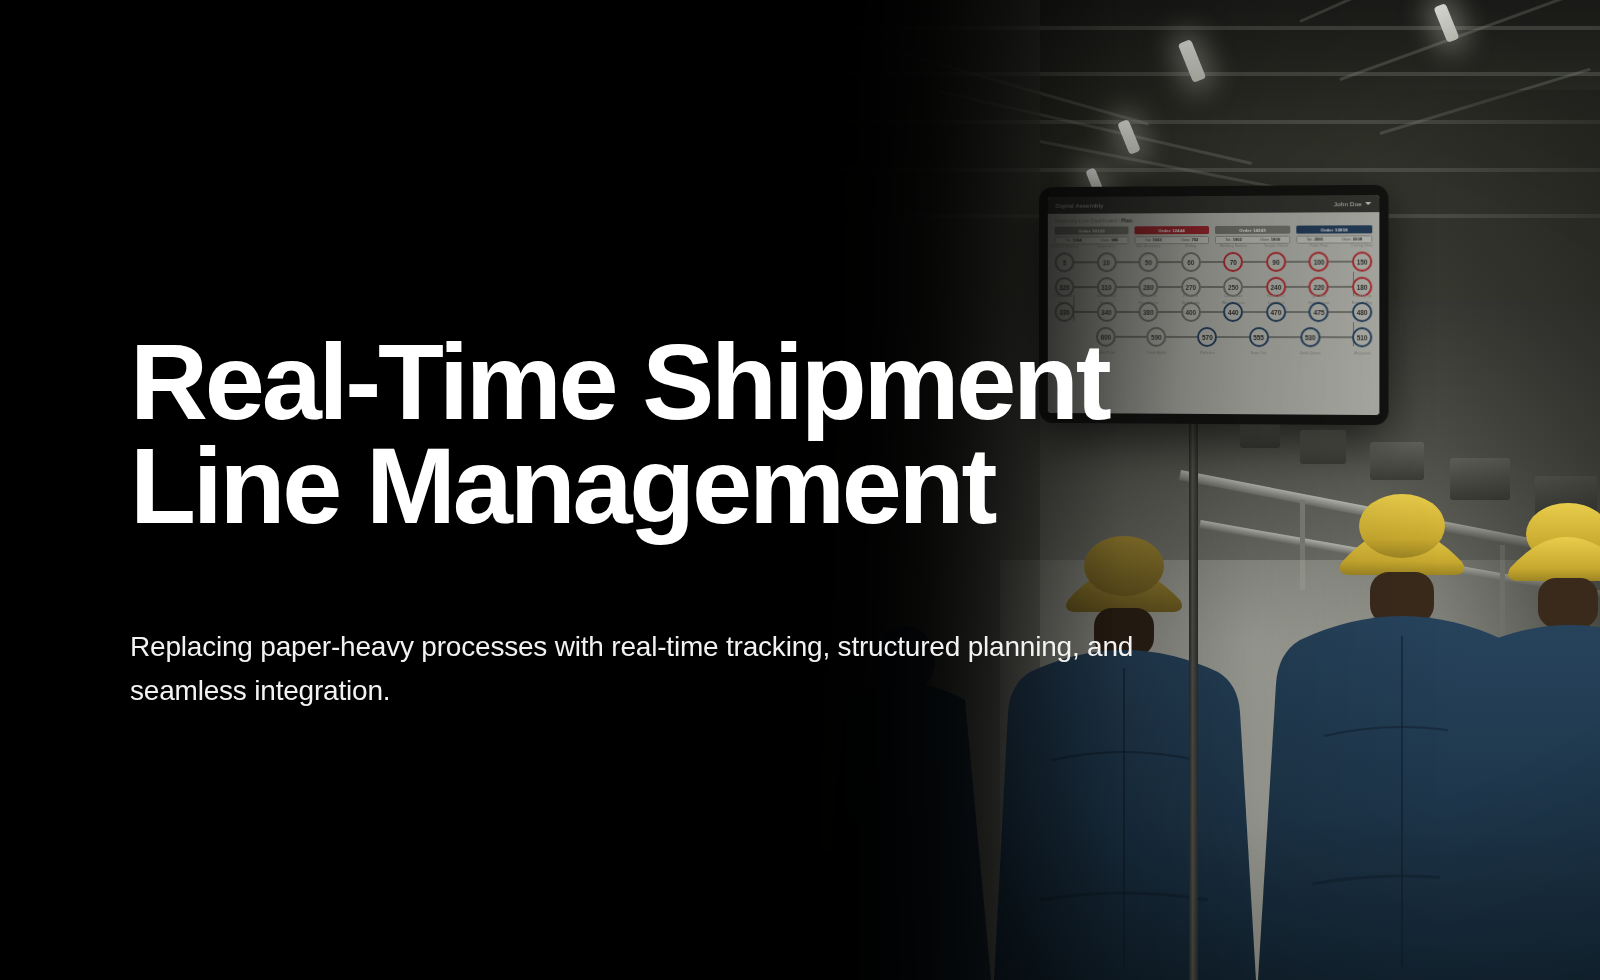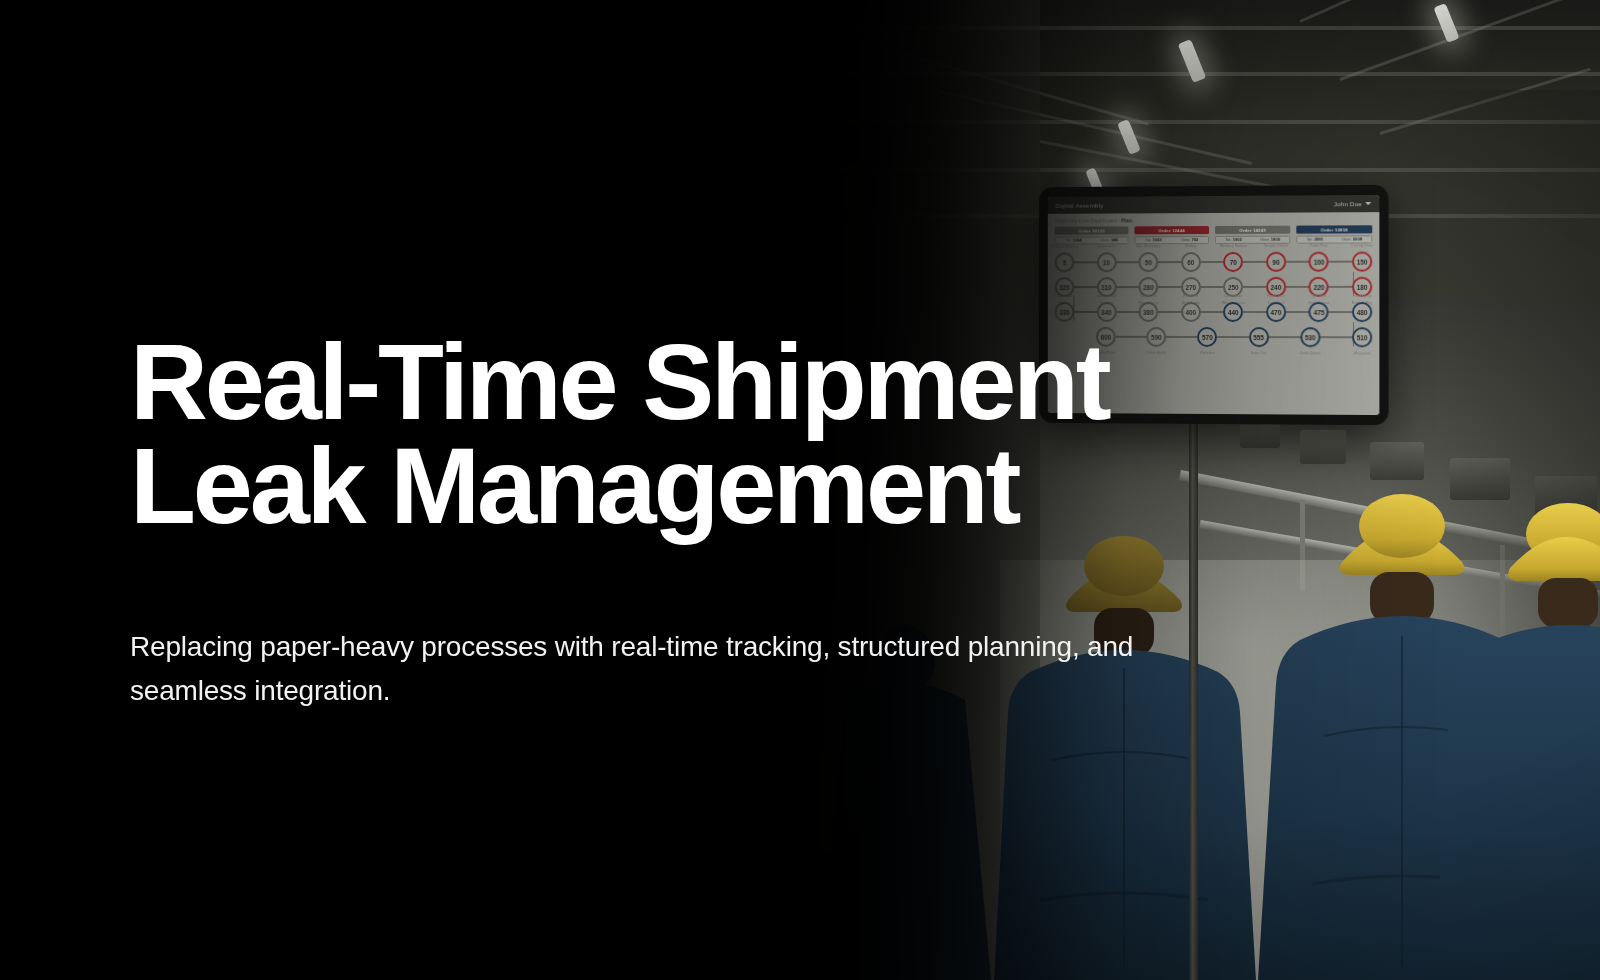--- a/index.html
+++ b/index.html
@@ -369,18 +369,18 @@
     </div>
 
   </div>
 
   <div class="fade"></div>
   <div class="vignette"></div>
 
   <div class="copy">
     <h1 class="headline">
       <span class="l1">Real-Time Shipment</span>
-      <span class="l2">Leak Management</span>
+      <span class="l2">Line Management</span>
     </h1>
     <p class="sub">Replacing paper-heavy processes with real-time tracking, structured planning, and seamless integration.</p>
   </div>
 
 </div>
 
 </body></html>

